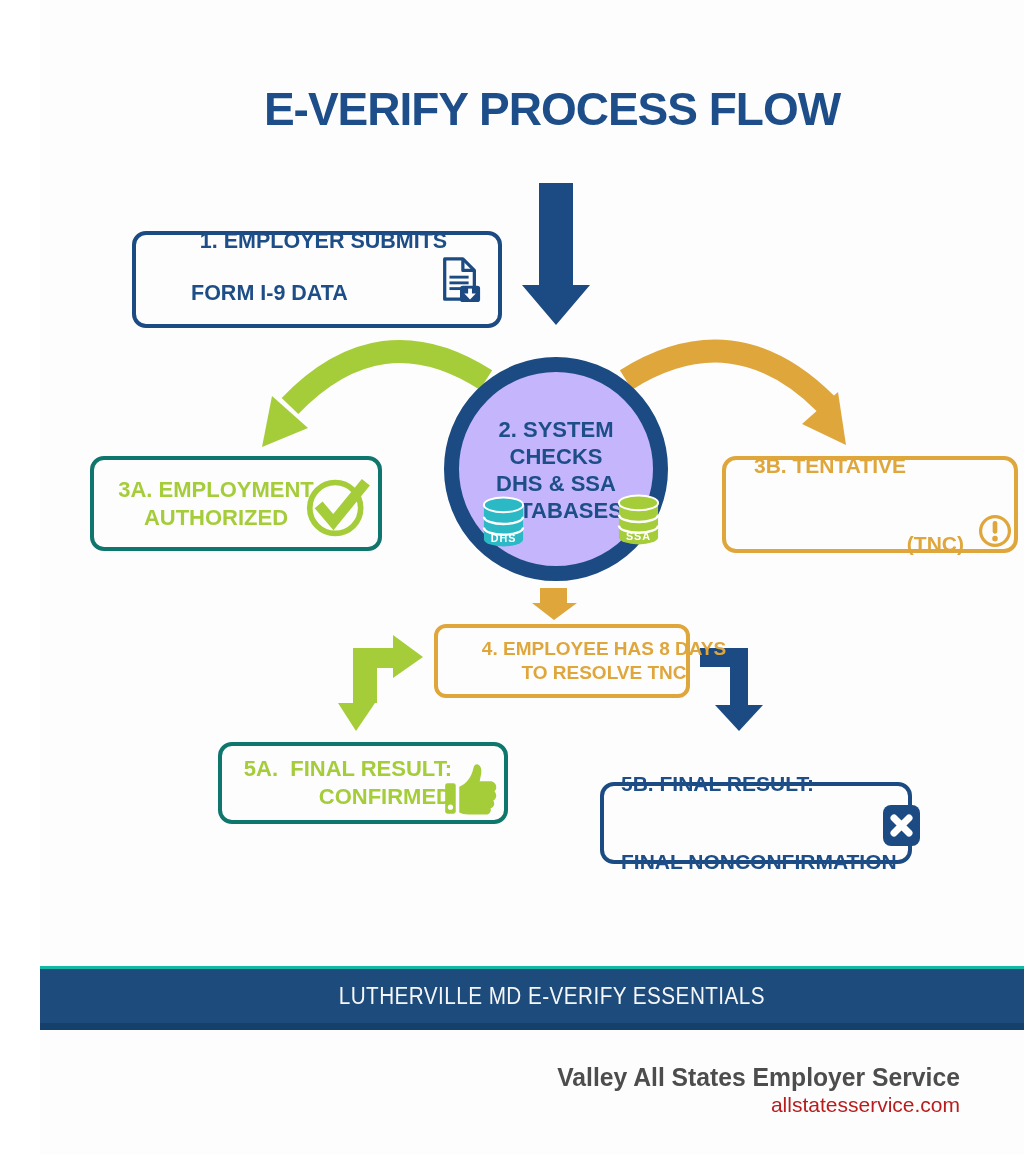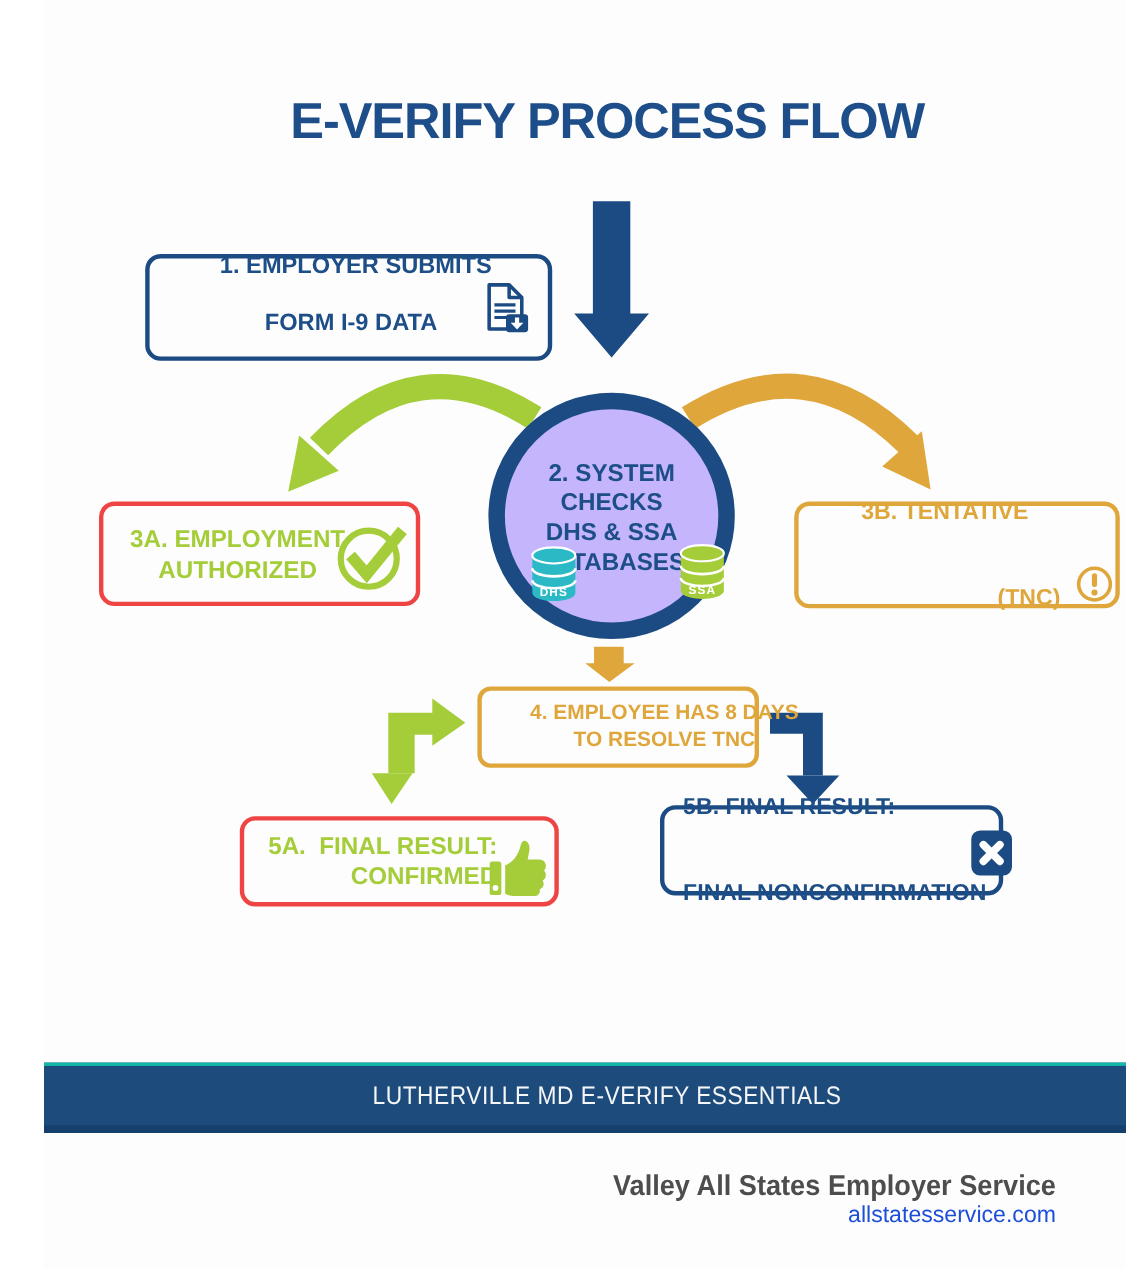--- a/index.html
+++ b/index.html
@@ -11,27 +11,27 @@
   .title{
     position:absolute;left:0;top:82px;width:1024px;text-align:center;
     font-size:46px;line-height:54px;font-weight:700;color:#1d4e8a;letter-spacing:-1px;
   }
   
   .arrows{position:absolute;left:0;top:0;z-index:1;}
   
   .fbox{position:absolute;box-sizing:border-box;border-radius:14px;background:transparent;z-index:2;}
   .fbox .txt{white-space:pre-wrap;font-weight:700;}
   .navy-b{border:4px solid #1b4b82;}
-  .green-b{border:4px solid #ef4444;}
+  .green-b{border:4px solid #0f766e;}
   .orange-b{border:4px solid #dfa63c;}
   .navy-t{color:#1d4e87;}
   .green-t{color:#a5cd3a;}
   .orange-t{color:#dfa63c;}
   
-  .box1{left:92px;top:231px;width:370px;height:97px;text-align:center;}
+  .box1{left:92px;top:231px;width:370px;height:97px;}
   .box1 .txt{position:absolute;left:28px;top:50%;transform:translateY(-50%);font-size:21.5px;line-height:26px;}
   .box1 .line2{display:block;padding-left:27px;}
   .box1 svg{position:absolute;right:16px;top:50%;transform:translateY(-50%);}
   
   .circle{
     position:absolute;left:404px;top:357px;width:224px;height:224px;box-sizing:border-box;
     border:15px solid #1b4b82;border-radius:50%;background:#c4b5fd;z-index:2;
   }
   .circle .txt{
     position:absolute;left:0;top:44px;width:100%;text-align:center;
@@ -40,48 +40,48 @@
   .circle .db{position:absolute;z-index:3;}
   .circle .db-left{left:22px;top:124px;}
   .circle .db-right{left:157px;top:122px;}
   
   .box3a{left:50px;top:456px;width:292px;height:95px;}
   .box3a .txt{position:absolute;left:14px;top:50%;transform:translateY(-50%);width:216px;text-align:center;font-size:22px;line-height:28px;}
   .box3a svg{position:absolute;right:6px;top:13px;}
   
   .box3b{left:682px;top:456px;width:296px;height:97px;}
   .box3b .txt{position:absolute;left:28px;top:50%;transform:translateY(-50%);font-size:21px;line-height:26px;}
-  .box3b .bl{display:block;text-align:center;}
+  .box3b .bl{display:block;}
   .box3b .bl3{text-align:right;width:210px;}
   .box3b svg{position:absolute;left:251px;top:53px;}
   
   .box4{left:394px;top:624px;width:256px;height:74px;border-radius:12px;}
   .box4 .txt{position:absolute;left:0;top:50%;transform:translateY(-50%);width:100%;text-align:center;font-size:19px;line-height:24px;padding-left:42px;}
   
   .box5a{left:178px;top:742px;width:290px;height:82px;}
   .box5a .txt{position:absolute;left:10px;top:50%;transform:translateY(-50%);width:220px;text-align:right;font-size:22px;line-height:28px;}
   .box5a svg{position:absolute;left:222px;top:16px;}
   
-  .box5b{left:560px;top:732px;width:312px;height:82px;}
+  .box5b{left:560px;top:782px;width:312px;height:82px;}
   .box5b .txt{position:absolute;left:17px;top:50%;transform:translateY(-50%);font-size:21px;line-height:26px;}
   .box5b svg{position:absolute;left:279px;top:19px;overflow:visible;}
   
   .banner{
     position:absolute;left:0;top:966px;width:1024px;height:54px;background:#1d4b7c;
     border-top:3px solid #14b8a6;border-bottom:7px solid #16406c;z-index:2;
     display:flex;align-items:center;justify-content:center;
   }
   .banner span{
     color:#f4f6f8;font-size:23px;font-weight:400;letter-spacing:0.5px;
     transform:scaleX(0.9);white-space:nowrap;
   }
   
   .footer{position:absolute;right:104px;top:1062px;text-align:right;z-index:2;}
   .footer .company{display:block;font-size:26px;line-height:30px;font-weight:700;color:#4d4d4d;transform:scaleX(0.95);transform-origin:right center;white-space:nowrap;}
-  .footer .site{display:block;font-size:21px;line-height:26px;font-weight:400;color:#1d4ed8;white-space:nowrap;}
+  .footer .site{display:block;font-size:21px;line-height:26px;font-weight:400;color:#b91c1c;white-space:nowrap;}
 </style>
 </head>
 <body>
 
 <div id="canvas">
 
   <div class="title">E-VERIFY PROCESS FLOW</div>
 
   <svg class="arrows" width="1024" height="1154" viewBox="0 0 1024 1154">
     <g>

